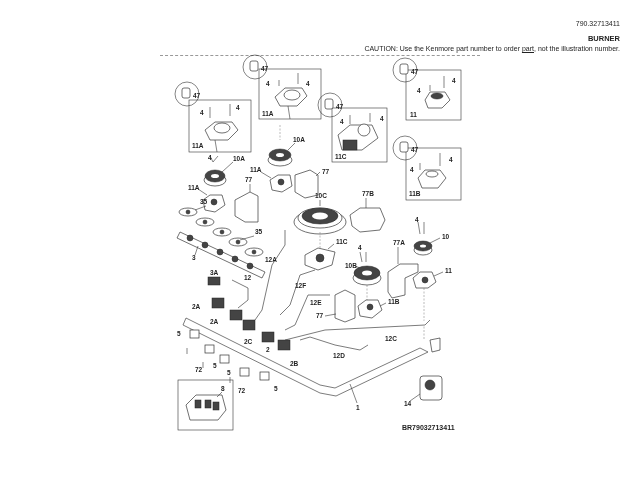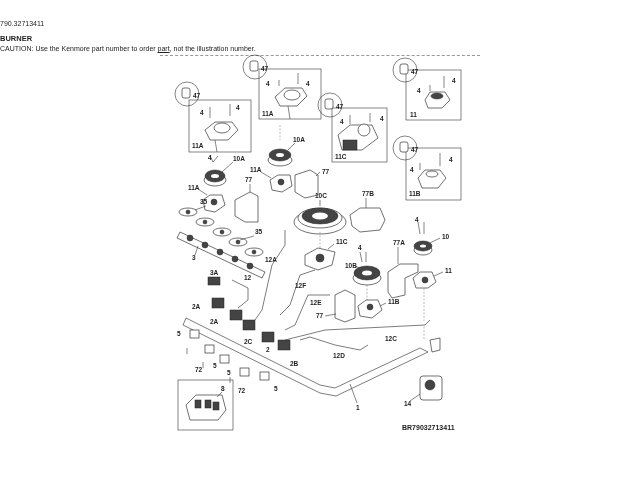--- a/index.html
+++ b/index.html
@@ -1,17 +1,17 @@
 <!DOCTYPE html>
 <html><head>
 <meta charset="utf-8">
 <style>
   html, body { margin:0; padding:0; background:#ffffff; }
   body { width:640px; height:480px; position:relative; overflow:hidden; font-family:"Liberation Sans", sans-serif; color:#222; }
-  .hdr { position:absolute; left:0; width:620px; text-align:left; }
+  .hdr { position:absolute; left:0; width:620px; text-align:right; }
   #model { top:20px; font-size:7px; }
   #title { top:34px; font-size:7.5px; font-weight:bold; }
   #caution { top:45px; font-size:7px; }
   #caution u { text-decoration:underline; }
   #rule { position:absolute; left:160px; top:55px; width:320px; border-top:1px dashed #999; }
   svg#diagram { position:absolute; left:0; top:0; }
   .lbl { font-family:"Liberation Sans", sans-serif; font-size:6.5px; font-weight:bold; fill:#222; }
   .ln { stroke:#333; stroke-width:0.6; fill:none; }
   .dash { stroke:#777; stroke-width:0.5; stroke-dasharray:2 1.5; fill:none; }
   .part { stroke:#333; stroke-width:0.7; fill:#fff; }

